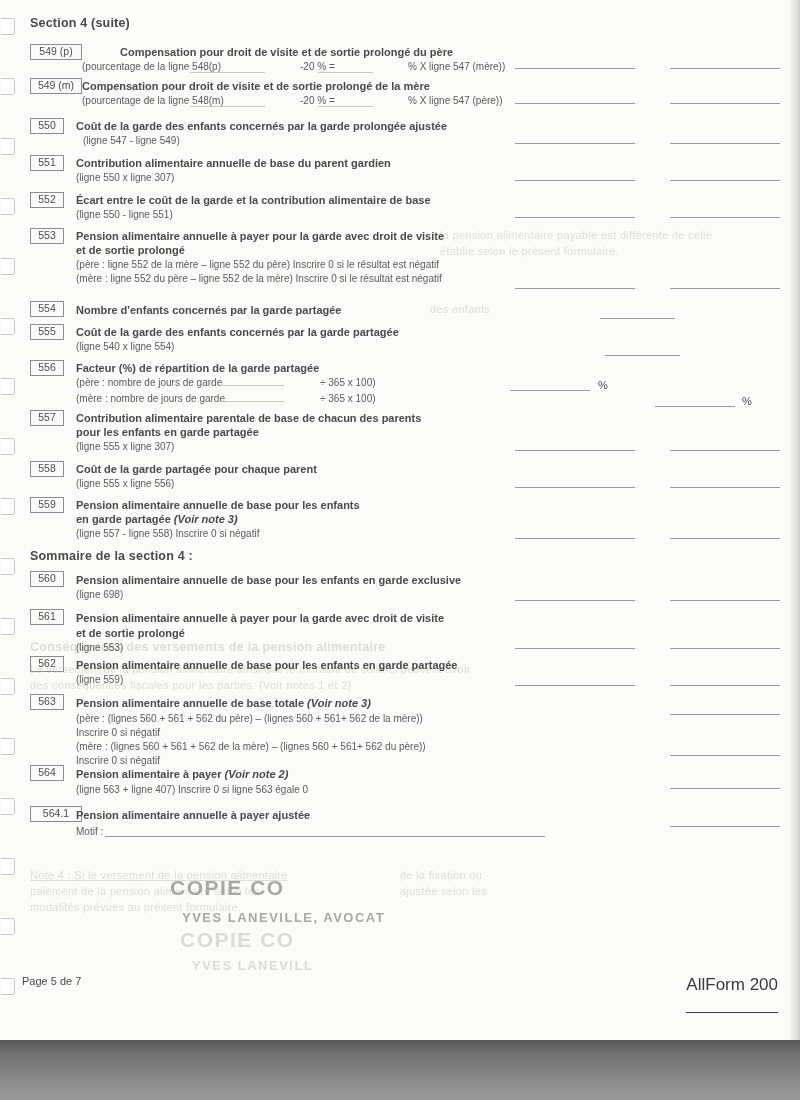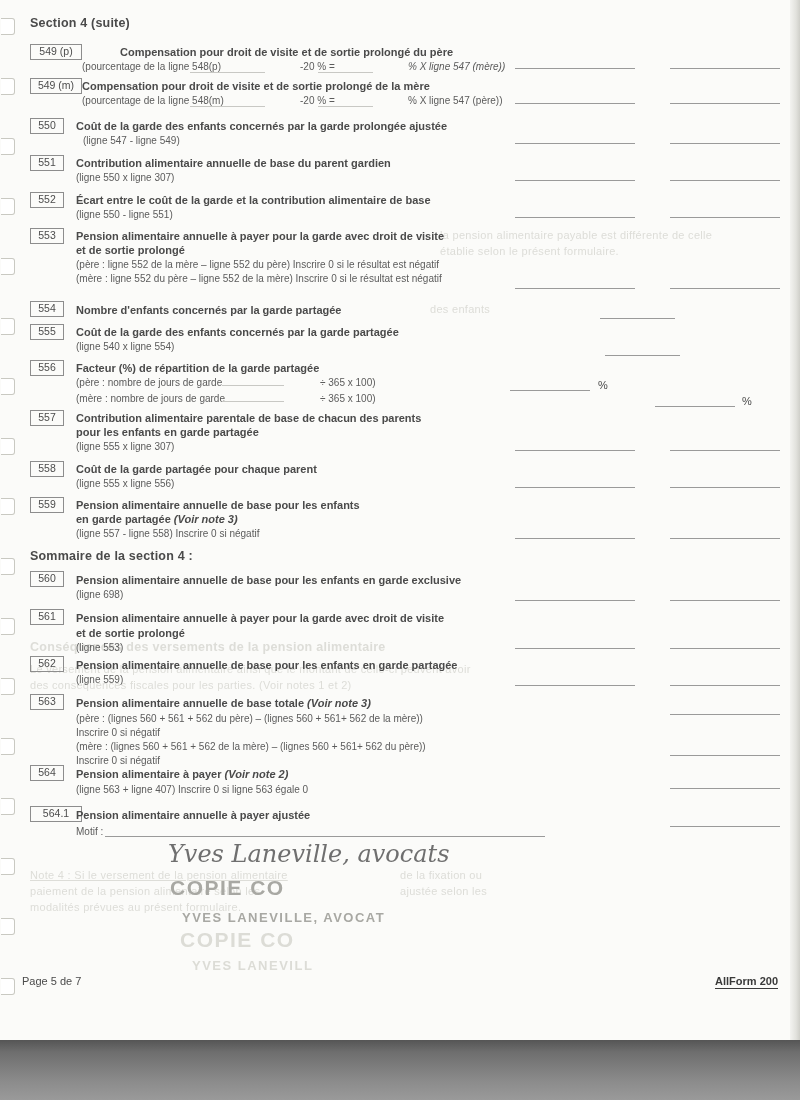--- a/index.html
+++ b/index.html
@@ -125,25 +125,25 @@
   .ghost.big { font-size: 12.5px; font-weight: bold; }
   #footer-left {
     position: absolute;
     left: 22px; top: 975px;
     font-size: 11px;
     color: #4a4a4a;
   }
   #footer-right {
     position: absolute;
     right: 22px; top: 975px;
-    font-size: 11px;
-    font-weight: bold;
+    font-size: 17px;
+    font-weight: normal;
     color: #3a3a3a;
     border-bottom: 1.5px solid #3a3a3a;
-    padding-bottom: 1px;
+    padding-bottom: 17px;
   }
   
   #stamp {
     position: absolute;
     left: 160px; top: 840px;
     width: 320px; height: 110px;
   }
   .sig-script {
     position: absolute;
     font-family: "DejaVu Serif", serif;
@@ -207,21 +207,21 @@
         <div class="ghost" style="left: 400px; top: 884px;">ajustée selon les</div>
       </div>
 
     <div class="section-title" style="left:30px; top:16px;">Section 4 (suite)</div>
 
     <div class="row" style="top:44px;">
       <div class="lineno wide">549 (p)</div>
       <div class="txt b" style="left:52px; top:1px;margin-left:38px;">Compensation pour droit de visite et de sortie prolongé du père</div>
       <div class="txt sub" style="left:52px; top:16px;">(pourcentage de la ligne 548(p)</div>
       <div class="txt sub" style="left:270px; top:16px;">-20 % =</div>
-      <div class="txt sub" style="left:378px; top:16px;font-style:italic;">% X ligne 547 (mère))</div>
+      <div class="txt sub" style="left:378px; top:16px;">% X ligne 547 (mère))</div>
     </div>
     <div class="faint" style="left:190px; top:72px; width:75px;"></div>
     <div class="faint" style="left:318px; top:72px; width:55px;"></div>
     <div class="hline" style="left:515px; top:68px; width:120px;"></div>
     <div class="hline" style="left:670px; top:68px; width:110px;"></div>
 
     <div class="row" style="top:78px;">
       <div class="lineno wide">549 (m)</div>
       <div class="txt b" style="left:52px; top:1px;">Compensation pour droit de visite et de sortie prolongé de la mère</div>
       <div class="txt sub" style="left:52px; top:16px;">(pourcentage de la ligne 548(m)</div>
@@ -376,21 +376,20 @@
 
     <div class="row" style="top:806px;">
       <div class="lineno wide">564.1</div>
       <div class="txt b" style="left:46px; top:2px;">Pension alimentaire annuelle à payer ajustée</div>
       <div class="txt sub" style="left:46px; top:19px;">Motif :</div>
     </div>
     <div class="hline" style="left:105px; top:836px; width:440px;"></div>
     <div class="hline" style="left:670px; top:826px; width:110px;"></div>
 
     <div id="stamp">
-      <div class="sig-script" style="left:8px; top:0px;">Yves Laneville, avocats</div>
       <div class="stamp-txt stamp-1" style="left:10px; top:36px;">COPIE CO</div>
       <div class="stamp-txt stamp-2" style="left:22px; top:70px;">YVES LANEVILLE, AVOCAT</div>
       <div class="stamp-txt stamp-3" style="left:20px; top:88px;">COPIE CO</div>
       <div class="stamp-txt stamp-4" style="left:32px; top:118px;">YVES LANEVILL</div>
     </div>
 
     <div id="footer-left">Page 5 de 7</div>
     <div id="footer-right">AllForm 200</div>
 
   </div>

